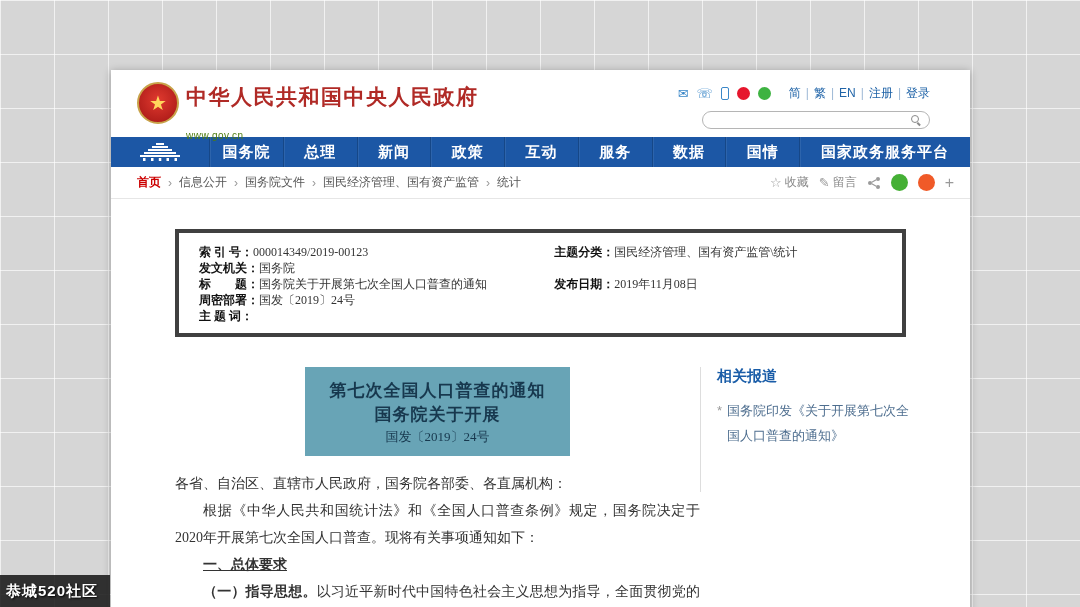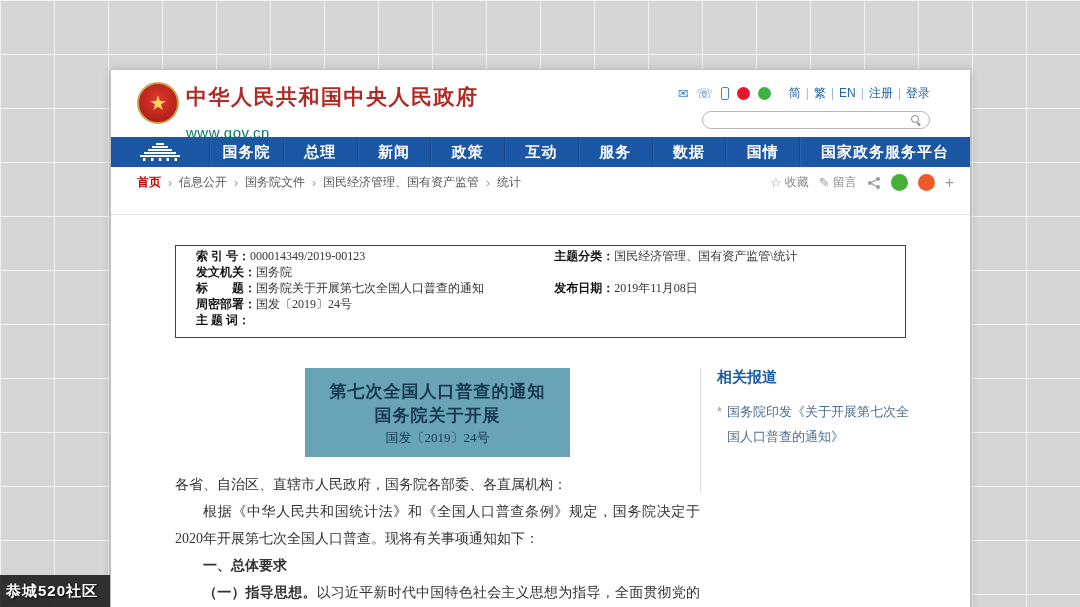--- a/index.html
+++ b/index.html
@@ -20,21 +20,21 @@
   
   .site-header{position:relative;height:67px;background:#fff;}
   .emblem{
     position:absolute;left:26px;top:12px;width:42px;height:42px;border-radius:50%;
     background:radial-gradient(circle at 50% 42%, #e03a2f 0%, #b5201c 70%, #8f1512 100%);
     color:#ffd65c;display:flex;align-items:center;justify-content:center;
     font-size:20px;line-height:1;border:2px solid #c8a34a;box-sizing:border-box;
   }
   .titles{position:absolute;left:75px;top:13px;}
   .site-title{color:#b02a26;font-size:21px;font-weight:bold;letter-spacing:1.5px;}
-  .site-url{color:#0f766e;font-size:15px;margin-top:13px;letter-spacing:.5px;}
+  .site-url{color:#4d7c0f;font-size:10px;margin-top:19px;letter-spacing:.5px;}
   .header-right{position:absolute;right:40px;top:15px;width:300px;}
   .icon-row{display:flex;align-items:center;justify-content:flex-end;gap:8px;font-size:13px;}
   .hicon{cursor:pointer;line-height:1;}
   .c-blue{color:#3a87c8;}
   .dot{width:13px;height:13px;border-radius:50%;display:inline-block;}
   .dot-red{background:#e6162d;}
   .dot-green{background:#3eb341;}
   .mobile-glyph{width:8px;height:13px;border:1.5px solid #3a87c8;border-radius:2px;display:inline-block;box-sizing:border-box;}
   .lang-links{font-size:12px;color:#2064a8;margin-left:10px;white-space:nowrap;}
   .lang-links .ll{cursor:pointer;}
@@ -53,38 +53,38 @@
   .nav-item{
     flex:1;display:flex;align-items:center;justify-content:center;
     font-size:15px;font-weight:600;letter-spacing:1px;cursor:pointer;
     border-left:1px solid rgba(0,0,0,.18);box-shadow:inset 1px 0 0 rgba(255,255,255,.08);
   }
   .nav-emblem{flex:0 0 98px;border-left:none;box-shadow:none;}
   .nav-wide{flex:0 0 170px;}
 
   
   .breadcrumb{
-    display:flex;align-items:center;height:31px;padding:0 16px 16px 26px;
+    display:flex;align-items:center;height:31px;padding:0 16px 0 26px;
     font-size:12px;color:#555;border-bottom:1px solid #e6e6e6;
   }
   .crumb{cursor:pointer;}
   .crumb-home{color:#c00;font-weight:bold;}
   .crumb-sep{color:#999;margin:0 7px;}
   .bc-actions{margin-left:auto;display:flex;align-items:center;gap:10px;color:#888;}
   .bc-act{display:flex;align-items:center;gap:3px;cursor:pointer;font-size:12px;color:#888;}
   .bc-glyph{font-size:13px;color:#999;}
   .share-svg{display:block;}
   .round{width:17px;height:17px;border-radius:50%;display:inline-block;cursor:pointer;}
   .round-wechat{background:#45b035;}
   .round-weibo{background:#f05a28;}
   .plus{font-size:16px;color:#999;cursor:pointer;line-height:1;}
 
   
   .meta-box{
-    margin:30px 64px 0;border:1px solid #404040;padding:2px 20px 9px;display:flex;
+    margin:30px 64px 0;border:4px solid #404040;padding:11px 20px 9px;display:flex;
     font-family:"Liberation Serif","DejaVu Serif",serif;font-size:12px;line-height:16px;
   }
   .meta-col{display:flex;flex-direction:column;}
   .meta-col-left{width:52%;}
   .meta-col-right{width:48%;}
   .meta-row{display:flex;min-height:16px;}
   .meta-label{font-weight:bold;color:#111;white-space:pre;flex:0 0 auto;}
   .meta-value{color:#333;}
 
   
@@ -96,21 +96,21 @@
     font-family:"Liberation Serif","DejaVu Serif",serif;
   }
   .dt-line{font-size:17px;line-height:24px;letter-spacing:1px;font-weight:600;}
   .dt-sub{font-size:13px;line-height:18px;margin-top:1px;font-weight:400;}
   .doc-body{
     margin-top:14px;font-size:14px;line-height:27px;color:#333;
     font-family:"Liberation Serif","DejaVu Serif",serif;text-align:justify;
   }
   .doc-body p{margin:0;}
   .ind{text-indent:2em;}
-  .bold{font-weight:bold;}
+  .bold{font-weight:bold;text-decoration:underline;}
 
   .side-col{
     margin-top:30px;margin-left:0;padding-left:16px;width:200px;
     border-left:1px solid #ddd;min-height:125px;
   }
   .side-title{color:#1a5da8;font-weight:bold;font-size:15px;margin:0 0 12px;}
   .side-link-row{display:flex;font-size:13px;line-height:25px;}
   .bullet{color:#999;margin-right:5px;flex:0 0 auto;}
   .side-link{color:#4e6e8f;cursor:pointer;}
 

